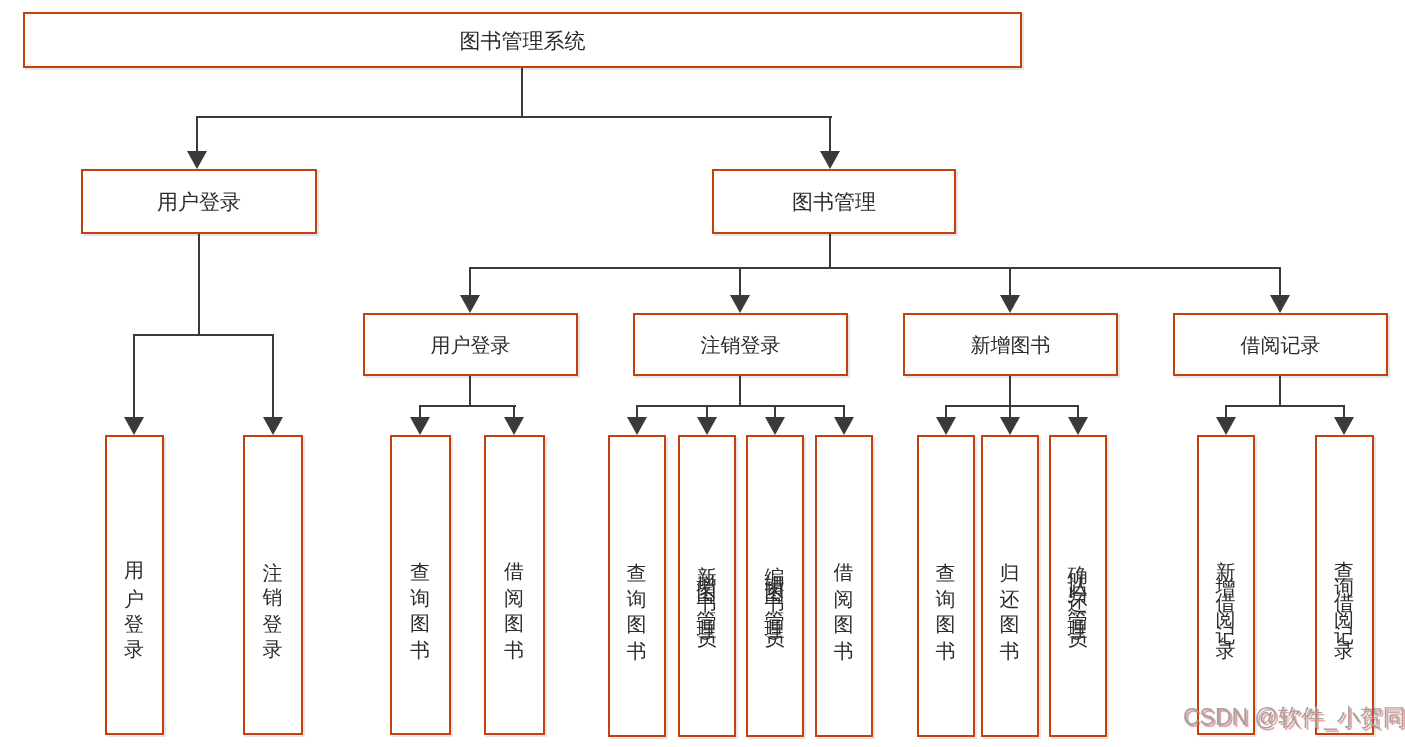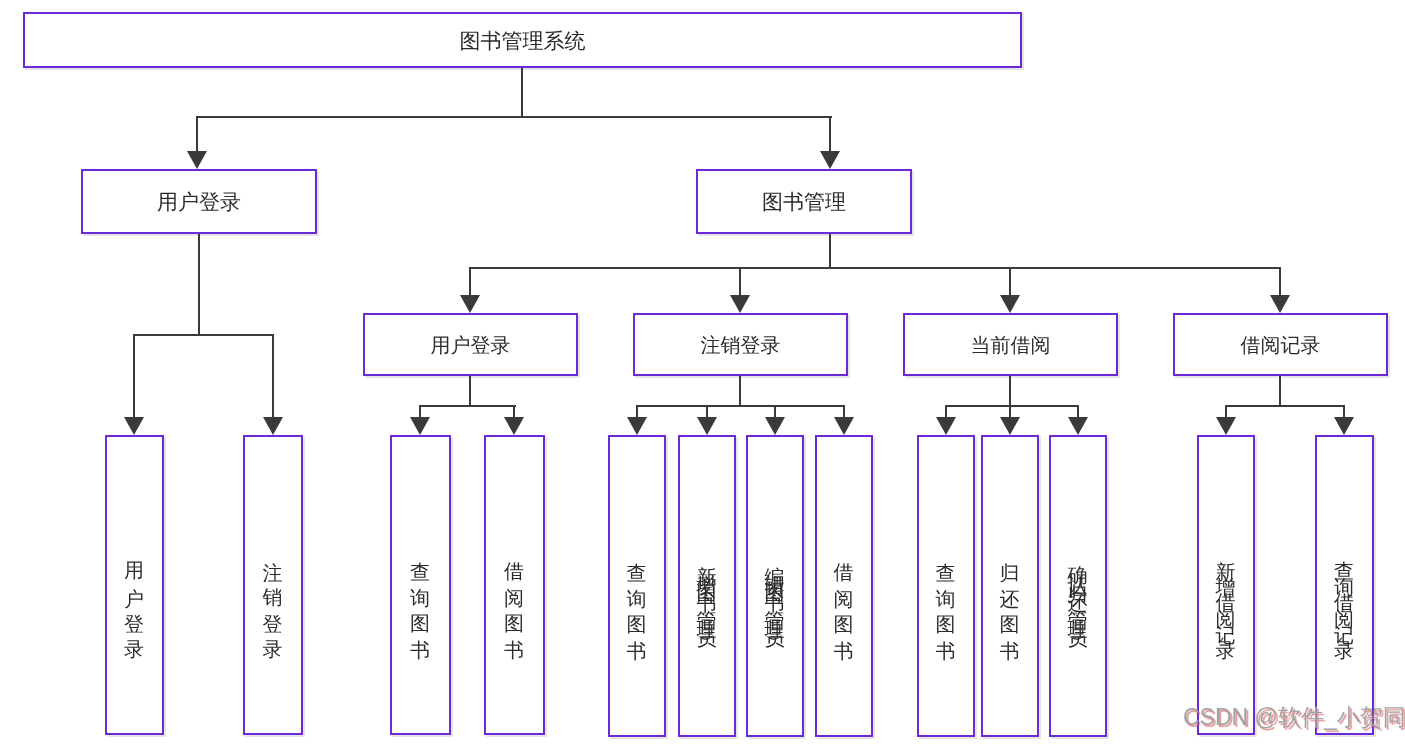--- a/index.html
+++ b/index.html
@@ -2,21 +2,21 @@
 <html><head>
 <meta charset="utf-8">
 <style>
   html,body { margin:0; padding:0; background:#ffffff; }
   .stage {
     position:relative; width:1405px; height:747px; background:#ffffff;
     font-family:"Liberation Sans", sans-serif; overflow:hidden;
   }
   .box {
     position:absolute; box-sizing:border-box; background:#ffffff;
-    border:2px solid #6d28d9; color:#2b2b2b;
+    border:2px solid #c2410c; color:#2b2b2b;
     display:flex; align-items:center; justify-content:center;
     font-size:20px; line-height:1; box-shadow:2px 2px 0 rgba(160,160,160,0.28);
   }
   .vbox {
     writing-mode:vertical-rl; text-orientation:mixed;
   }
   .ls4 { letter-spacing:26px; text-indent:26px; }
   .ls6 { letter-spacing:16px; text-indent:16px; }
   .ls9 { letter-spacing:9px;  text-indent:9px; }
   .vline { position:absolute; width:2px; background:#3a3a3a; }
@@ -35,27 +35,27 @@
 </style>
 </head>
 <body>
 
 <div class="stage">
 
   <div class="box" style="left:23px; top:12px; width:999px; height:56px; font-size:21px;">图书管理系统</div>
 
   <div class="box" style="left:81px; top:169px; width:236px; height:65px; font-size:21px;">用户登录</div>
 
-  <div class="box" style="left:696px; top:169px; width:216px; height:65px; font-size:21px;">图书管理</div>
+  <div class="box" style="left:712px; top:169px; width:244px; height:65px; font-size:21px;">图书管理</div>
 
   <div class="box" style="left:363px; top:313px; width:215px; height:63px;">用户登录</div>
 
   <div class="box" style="left:633px; top:313px; width:215px; height:63px;">注销登录</div>
 
-  <div class="box" style="left:903px; top:313px; width:215px; height:63px;">当前借阅</div>
+  <div class="box" style="left:903px; top:313px; width:215px; height:63px;">新增图书</div>
 
   <div class="box" style="left:1173px; top:313px; width:215px; height:63px;">借阅记录</div>
 
   <div class="box vbox ls4" style="left:105px; top:435px; width:59px; height:300px;">用户登录</div>
 
   <div class="box vbox ls4" style="left:243px; top:435px; width:60px; height:300px;">注销登录</div>
 
   <div class="box vbox ls4" style="left:390px; top:435px; width:61px; height:300px;">查询图书</div>
 
   <div class="box vbox ls4" style="left:484px; top:435px; width:61px; height:300px;">借阅图书</div>

